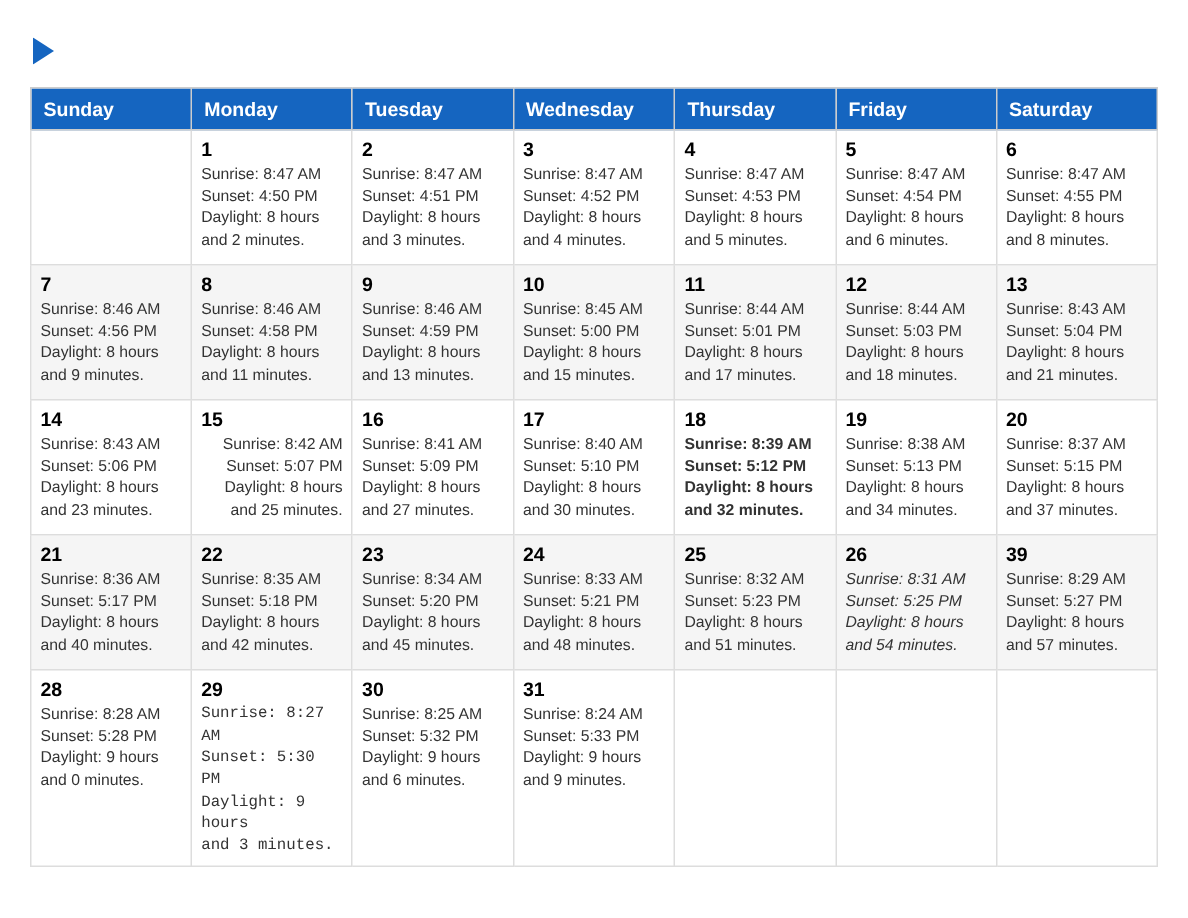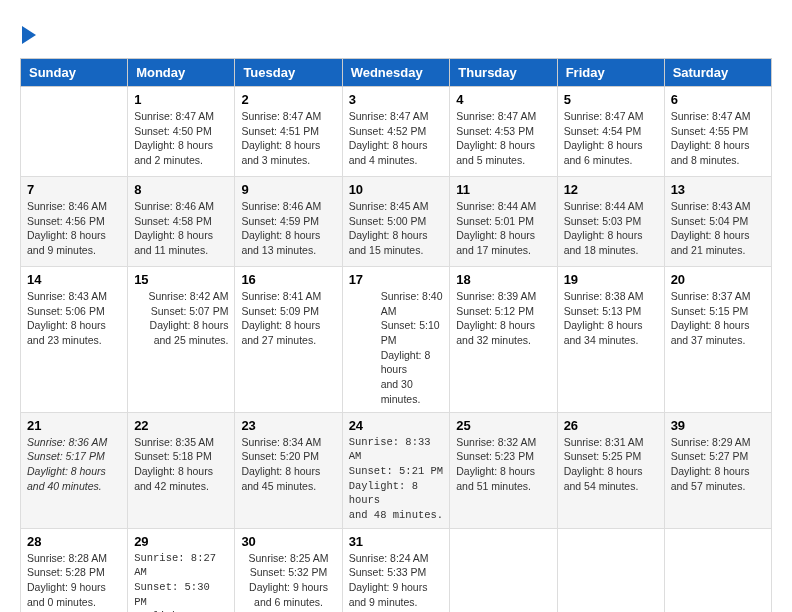--- a/index.html
+++ b/index.html
@@ -230,28 +230,28 @@
         </td>
         <td>
           <span class="day-number">16</span>
           <div class="day-info" style="white-space: pre-line;">Sunrise: 8:41 AM
 Sunset: 5:09 PM
 Daylight: 8 hours
 and 27 minutes.</div>
         </td>
         <td>
           <span class="day-number">17</span>
-          <div class="day-info" style="white-space: pre-line; margin-left: 32px;">Sunrise: 8:40 AM
+          <div class="day-info" style="white-space: pre-line;">Sunrise: 8:40 AM
 Sunset: 5:10 PM
 Daylight: 8 hours
 and 30 minutes.</div>
         </td>
         <td>
           <span class="day-number">18</span>
-          <div class="day-info" style="white-space: pre-line;">Sunrise: 8:39 AM
+          <div class="day-info" style="white-space: pre-line; font-weight: bold;">Sunrise: 8:39 AM
 Sunset: 5:12 PM
 Daylight: 8 hours
 and 32 minutes.</div>
         </td>
         <td>
           <span class="day-number">19</span>
           <div class="day-info" style="white-space: pre-line;">Sunrise: 8:38 AM
 Sunset: 5:13 PM
 Daylight: 8 hours
 and 34 minutes.</div>
@@ -260,56 +260,56 @@
           <span class="day-number">20</span>
           <div class="day-info" style="white-space: pre-line;">Sunrise: 8:37 AM
 Sunset: 5:15 PM
 Daylight: 8 hours
 and 37 minutes.</div>
         </td>
       </tr>
       <tr>
         <td>
           <span class="day-number">21</span>
-          <div class="day-info" style="white-space: pre-line; font-style: italic;">Sunrise: 8:36 AM
+          <div class="day-info" style="white-space: pre-line;">Sunrise: 8:36 AM
 Sunset: 5:17 PM
 Daylight: 8 hours
 and 40 minutes.</div>
         </td>
         <td>
           <span class="day-number">22</span>
           <div class="day-info" style="white-space: pre-line;">Sunrise: 8:35 AM
 Sunset: 5:18 PM
 Daylight: 8 hours
 and 42 minutes.</div>
         </td>
         <td>
           <span class="day-number">23</span>
           <div class="day-info" style="white-space: pre-line;">Sunrise: 8:34 AM
 Sunset: 5:20 PM
 Daylight: 8 hours
 and 45 minutes.</div>
         </td>
         <td>
           <span class="day-number">24</span>
-          <div class="day-info" style="white-space: pre-line; font-family: Liberation Mono, monospace;">Sunrise: 8:33 AM
+          <div class="day-info" style="white-space: pre-line;">Sunrise: 8:33 AM
 Sunset: 5:21 PM
 Daylight: 8 hours
 and 48 minutes.</div>
         </td>
         <td>
           <span class="day-number">25</span>
           <div class="day-info" style="white-space: pre-line;">Sunrise: 8:32 AM
 Sunset: 5:23 PM
 Daylight: 8 hours
 and 51 minutes.</div>
         </td>
         <td>
           <span class="day-number">26</span>
-          <div class="day-info" style="white-space: pre-line;">Sunrise: 8:31 AM
+          <div class="day-info" style="white-space: pre-line; font-style: italic;">Sunrise: 8:31 AM
 Sunset: 5:25 PM
 Daylight: 8 hours
 and 54 minutes.</div>
         </td>
         <td>
           <span class="day-number">39</span>
           <div class="day-info" style="white-space: pre-line;">Sunrise: 8:29 AM
 Sunset: 5:27 PM
 Daylight: 8 hours
 and 57 minutes.</div>
@@ -325,21 +325,21 @@
         </td>
         <td>
           <span class="day-number">29</span>
           <div class="day-info" style="white-space: pre-line; font-family: Liberation Mono, monospace;">Sunrise: 8:27 AM
 Sunset: 5:30 PM
 Daylight: 9 hours
 and 3 minutes.</div>
         </td>
         <td>
           <span class="day-number">30</span>
-          <div class="day-info" style="white-space: pre-line; text-align: center;">Sunrise: 8:25 AM
+          <div class="day-info" style="white-space: pre-line;">Sunrise: 8:25 AM
 Sunset: 5:32 PM
 Daylight: 9 hours
 and 6 minutes.</div>
         </td>
         <td>
           <span class="day-number">31</span>
           <div class="day-info" style="white-space: pre-line;">Sunrise: 8:24 AM
 Sunset: 5:33 PM
 Daylight: 9 hours
 and 9 minutes.</div>

